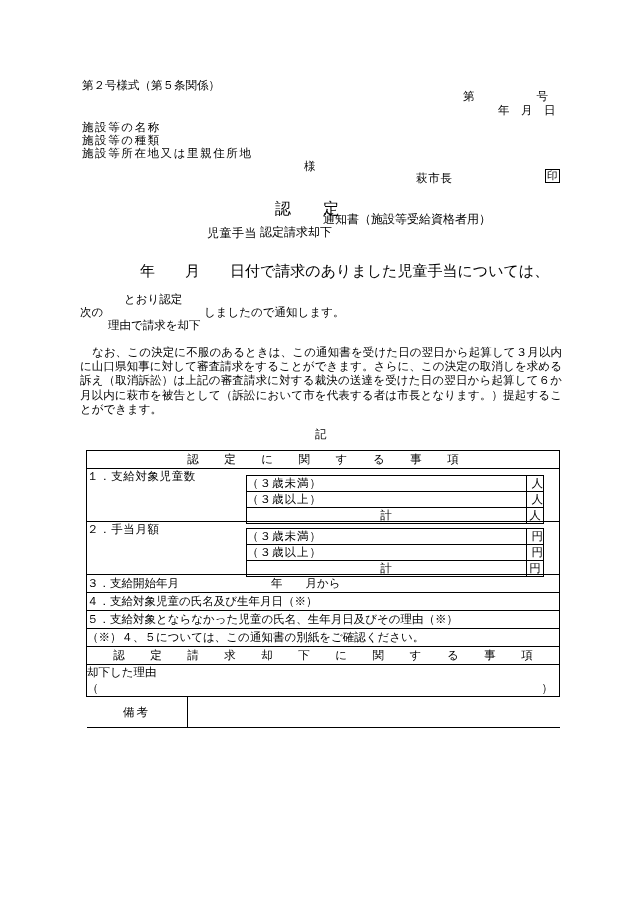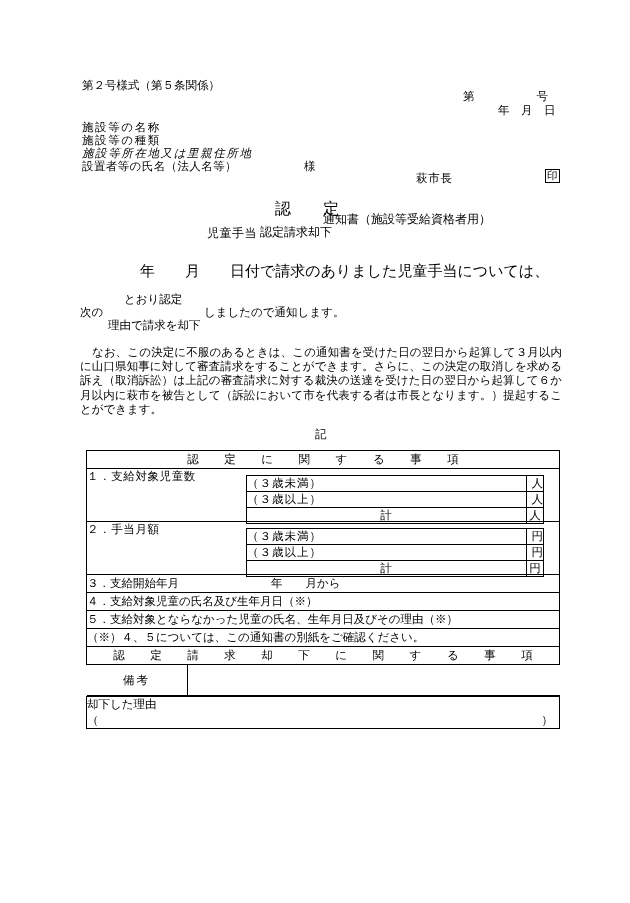--- a/index.html
+++ b/index.html
@@ -40,21 +40,21 @@
     font-size: 11.5px;
   }
 
   .addr-line {
     left: 74px;
     font-size: 11.5px;
     letter-spacing: 1.6px;
   }
   #addr-1 { top: 120px; }
   #addr-2 { top: 133px; }
-  #addr-3 { top: 146px; font-style: italic; }
+  #addr-3 { top: 146px; }
   #addr-4 { top: 159px; letter-spacing: 0.4px; }
   #addressee-suffix {
     left: 296px; top: 159px;
     font-size: 11.5px;
   }
   #issuer-name {
     left: 408px; top: 171px;
     font-size: 11.5px;
     letter-spacing: 0.8px;
   }
@@ -202,21 +202,20 @@
 
   <div class="abs" id="form-no">第２号様式（第５条関係）</div>
 
   <div class="abs" id="doc-number-line"><span>第</span><span class="gap"></span><span>号</span></div>
 
   <div class="abs" id="doc-date-line">年　月　日</div>
 
   <div class="abs addr-line" id="addr-1">施設等の名称</div>
   <div class="abs addr-line" id="addr-2">施設等の種類</div>
   <div class="abs addr-line" id="addr-3">施設等所在地又は里親住所地</div>
-  <div class="abs addr-line" id="addr-4">設置者等の氏名（法人名等）</div>
   <div class="abs" id="addressee-suffix">様</div>
 
   <div class="abs" id="issuer-name">萩市長</div>
   <div class="abs" id="seal-mark">印</div>
 
   <div class="abs" id="title-main">児童手当</div>
   <div class="abs" id="title-alt-top">認　　定</div>
   <div class="abs" id="title-alt-bottom">認定請求却下</div>
   <div class="abs" id="title-tail">通知書（施設等受給資格者用）</div>
 
@@ -296,35 +295,35 @@
       <tr>
         <td class="plain-row">５．支給対象とならなかった児童の氏名、生年月日及びその理由（※）</td>
       </tr>
 
       <tr>
         <td class="plain-row">（※）４、５については、この通知書の別紙をご確認ください。</td>
       </tr>
 
       <tr>
         <td class="section-head">認　定　請　求　却　下　に　関　す　る　事　項</td>
+      </tr>
+
+      <tr>
+        <td class="reason-cell"><span>却下した理由</span><span class="reason-paren"><span>（</span><span class="close">）</span></span></td>
       </tr>
 
       <tr>
         <td style="padding:0;border:none;">
           <table style="width:100%;border-collapse:collapse;font-size:11.5px;">
             <tbody>
               <tr>
                 <td class="note-cell" style="border:1px solid #000;border-top:none;border-left:none;">備考</td>
                 <td class="note-blank" style="border:1px solid #000;border-top:none;border-right:none;"></td>
               </tr>
             </tbody>
           </table>
         </td>
       </tr>
 
-      <tr>
-        <td class="reason-cell"><span>却下した理由</span><span class="reason-paren"><span>（</span><span class="close">）</span></span></td>
-      </tr>
-
     </tbody>
   </table>
 
 </div>
 
 </body></html>

